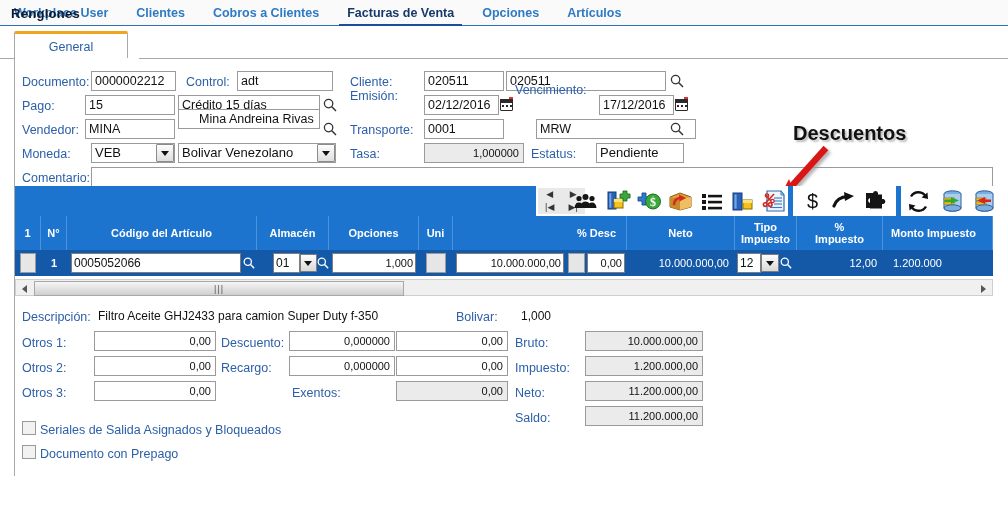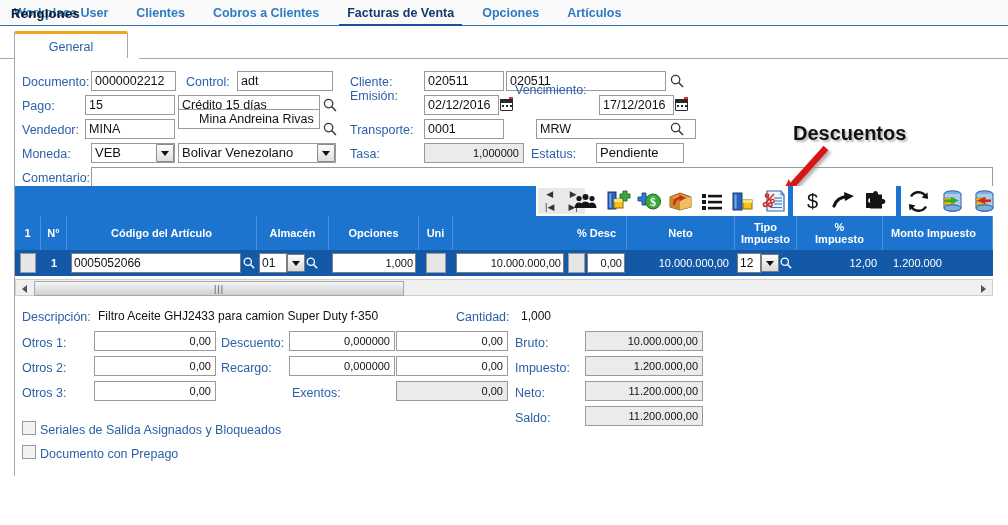--- a/index.html
+++ b/index.html
@@ -502,21 +502,21 @@
         <div class="cellbox" style="width:170px; margin-left:4px; font-size:12px;">0005052066</div>
         <span class="mag" style="position:relative; left:0;">
           <svg width="12" height="12" viewBox="0 0 14 14">
               <circle cx="5.6" cy="5.6" r="4.2" fill="none" stroke="#fff" stroke-width="1.5"></circle>
               <line x1="8.8" y1="8.8" x2="13" y2="13" stroke="#fff" stroke-width="1.7"></line>
             </svg>
         </span>
       </div>
 
       <div class="gc" style="left:242px; width:72px;">
-        <div class="cellbox" style="width:28px; margin-left:2px; font-size:12px;">01</div>
+        <div class="cellbox" style="width:28px; margin-left:16px; font-size:12px;">01</div>
         <div style="position:relative; width:18px; height:18px; background:linear-gradient(#fdfdfd,#d8d8d8); border:1px solid #7d7d7d; display:flex; align-items:center; justify-content:center;">
           <div style="width:0;height:0;border-left:4px solid transparent;border-right:4px solid transparent;border-top:5px solid #111;"></div>
         </div>
         <span class="mag" style="position:relative; left:0; width:13px;">
           <svg width="12" height="12" viewBox="0 0 14 14">
               <circle cx="5.6" cy="5.6" r="4.2" fill="none" stroke="#fff" stroke-width="1.5"></circle>
               <line x1="8.8" y1="8.8" x2="13" y2="13" stroke="#fff" stroke-width="1.7"></line>
             </svg>
         </span>
       </div>
@@ -572,21 +572,21 @@
     <div class="hs-thumb">|||</div>
     <div class="hs-right">
         <div class="tri-r"></div>
       </div>
   </div>
 
   <div class="detail">
 
     <div class="lbl" style="left:22px; top:9px;">Descripción:</div>
     <div style="position:absolute; left:98px; top:9px; font-size:12px; color:#111;">Filtro Aceite GHJ2433 para camion Super Duty f-350</div>
-    <div class="lbl" style="left:456px; top:9px;">Cantidad:</div>
+    <div class="lbl" style="left:456px; top:9px;">Bolivar:</div>
     <div style="position:absolute; left:521px; top:9px; font-size:12px; color:#111;">1,000</div>
 
     <div class="lbl" style="left:22px; top:35px;">Otros 1:</div>
     <div class="fld num" style="left:94px; top:31px; width:122px; line-height:19px;">0,00</div>
     <div class="lbl" style="left:221px; top:35px;">Descuento:</div>
     <div class="fld num" style="left:289px; top:31px; width:106px; line-height:19px;">0,000000</div>
     <div class="fld num" style="left:396px; top:31px; width:112px; line-height:19px;">0,00</div>
     <div class="lbl" style="left:515px; top:35px;">Bruto:</div>
     <div class="fld ro num" style="left:585px; top:31px; width:118px; line-height:19px;">10.000.000,00</div>
 

